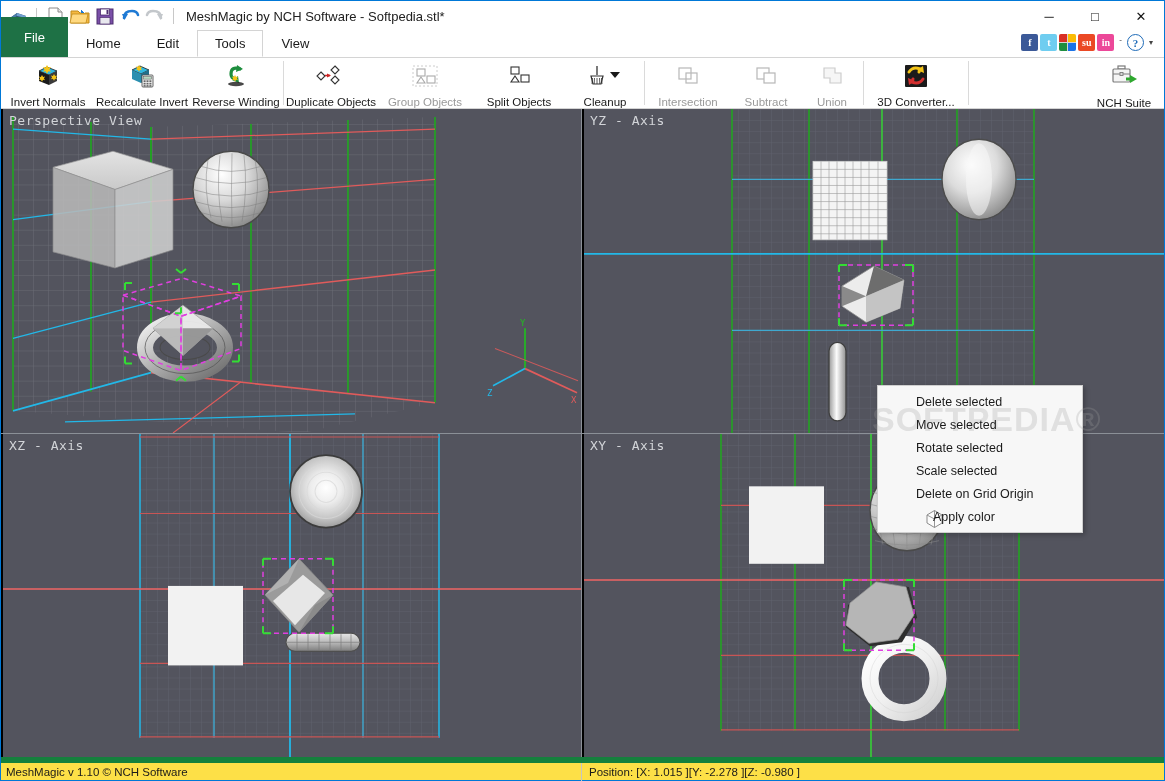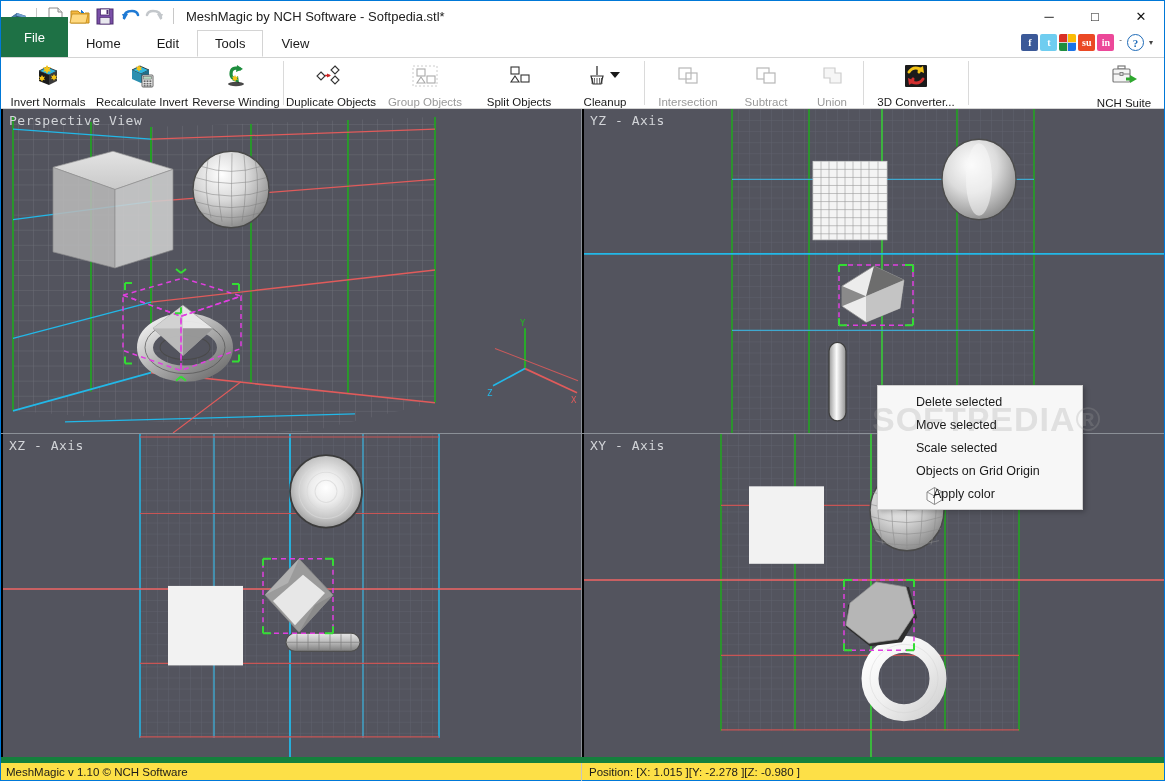--- a/index.html
+++ b/index.html
@@ -818,24 +818,27 @@
 
     <div class="ctxmenu">
       <div class="watermark">SOFTPEDIA®</div>
       <div class="ctxitem">
         <span>Delete selected</span>
       </div>
       <div class="ctxitem">
         <span>Move selected</span>
       </div>
       <div class="ctxitem">
+        <span>Rotate selected</span>
+      </div>
+      <div class="ctxitem">
         <span>Scale selected</span>
       </div>
       <div class="ctxitem">
-        <span>Objects on Grid Origin</span>
+        <span>Delete on Grid Origin</span>
       </div>
       <div class="ctxitem withicon">
         <span class="ctx-icon">
           <svg width="17" height="19" viewBox="0 0 17 19">
             <polygon points="8.5,1 16,5.5 16,13.5 8.5,18 1,13.5 1,5.5" fill="#fbfbfb" stroke="#8b8b8b" stroke-width="1"></polygon>
             <line x1="8.5" y1="1" x2="8.5" y2="9.5" stroke="#8b8b8b" stroke-width="0.9"></line>
             <line x1="8.5" y1="9.5" x2="1" y2="5.5" stroke="#8b8b8b" stroke-width="0.9"></line>
             <line x1="8.5" y1="9.5" x2="16" y2="5.5" stroke="#8b8b8b" stroke-width="0.9"></line>
             <line x1="8.5" y1="9.5" x2="8.5" y2="18" stroke="#8b8b8b" stroke-width="0.9"></line>
           </svg>

